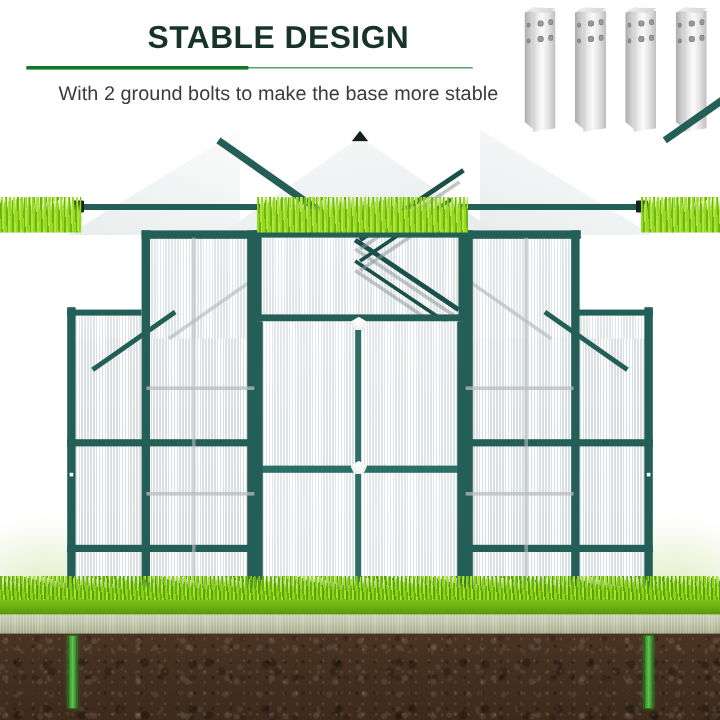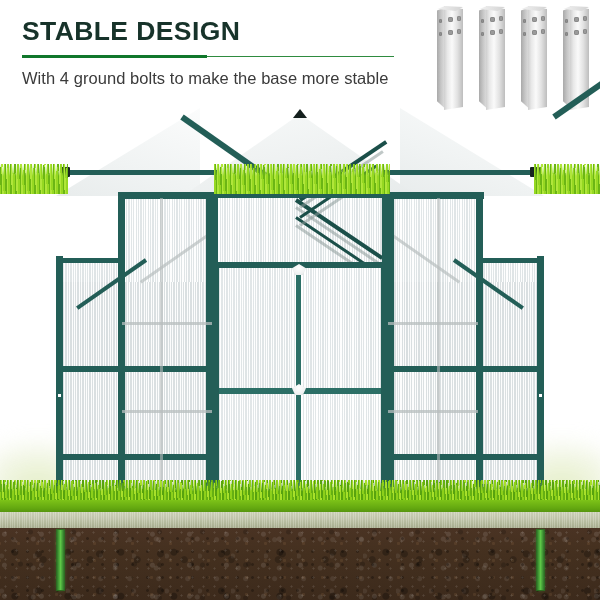--- a/index.html
+++ b/index.html
@@ -7,21 +7,21 @@
   body {
     font-family:"Liberation Sans", sans-serif;
     background:#ffffff;
     overflow:hidden;
     position:relative;
   }
 
   #stage { position:absolute; inset:0; width:600px; height:600px; overflow:hidden; background:#fff; }
 
   
-  #header { position:absolute; left:22px; top:18px; width:420px; }
+  #header { position:absolute; left:22px; top:18px; width:420px;text-align:center; }
   #title {
     font-size:26.5px; font-weight:bold; letter-spacing:0.4px;
     color:#17332a; line-height:1.05; white-space:nowrap;
   }
   #rule-wrap { position:relative; width:372px; height:3px; margin-top:9px; }
   #rule-thin { position:absolute; left:0; top:1px; width:372px; height:1px; background:#2e8b3f; }
   #rule-thick { position:absolute; left:0; top:0; width:185px; height:3px; background:#10772b; }
   #subtitle {
     margin-top:11px; font-size:16.5px; color:#3b3b3b; letter-spacing:0.05px;
     white-space:nowrap;
@@ -199,21 +199,21 @@
 <body>
 
 <div id="stage">
 
   <div id="header">
     <div id="title">STABLE DESIGN</div>
     <div id="rule-wrap">
       <div id="rule-thin"></div>
       <div id="rule-thick"></div>
     </div>
-    <div id="subtitle">With 4 ground bolts to make the base more stable</div>
+    <div id="subtitle">With 2 ground bolts to make the base more stable</div>
   </div>
 
   <div id="bolts">
     <div class="bolt" style="left:0px;">
       <div class="bolt-web"></div>
       <div class="bolt-face"></div>
       <div class="bolt-top"></div>
       <div class="hole w"></div>
       <div class="hole w2"></div>
       <div class="hole a"></div>

